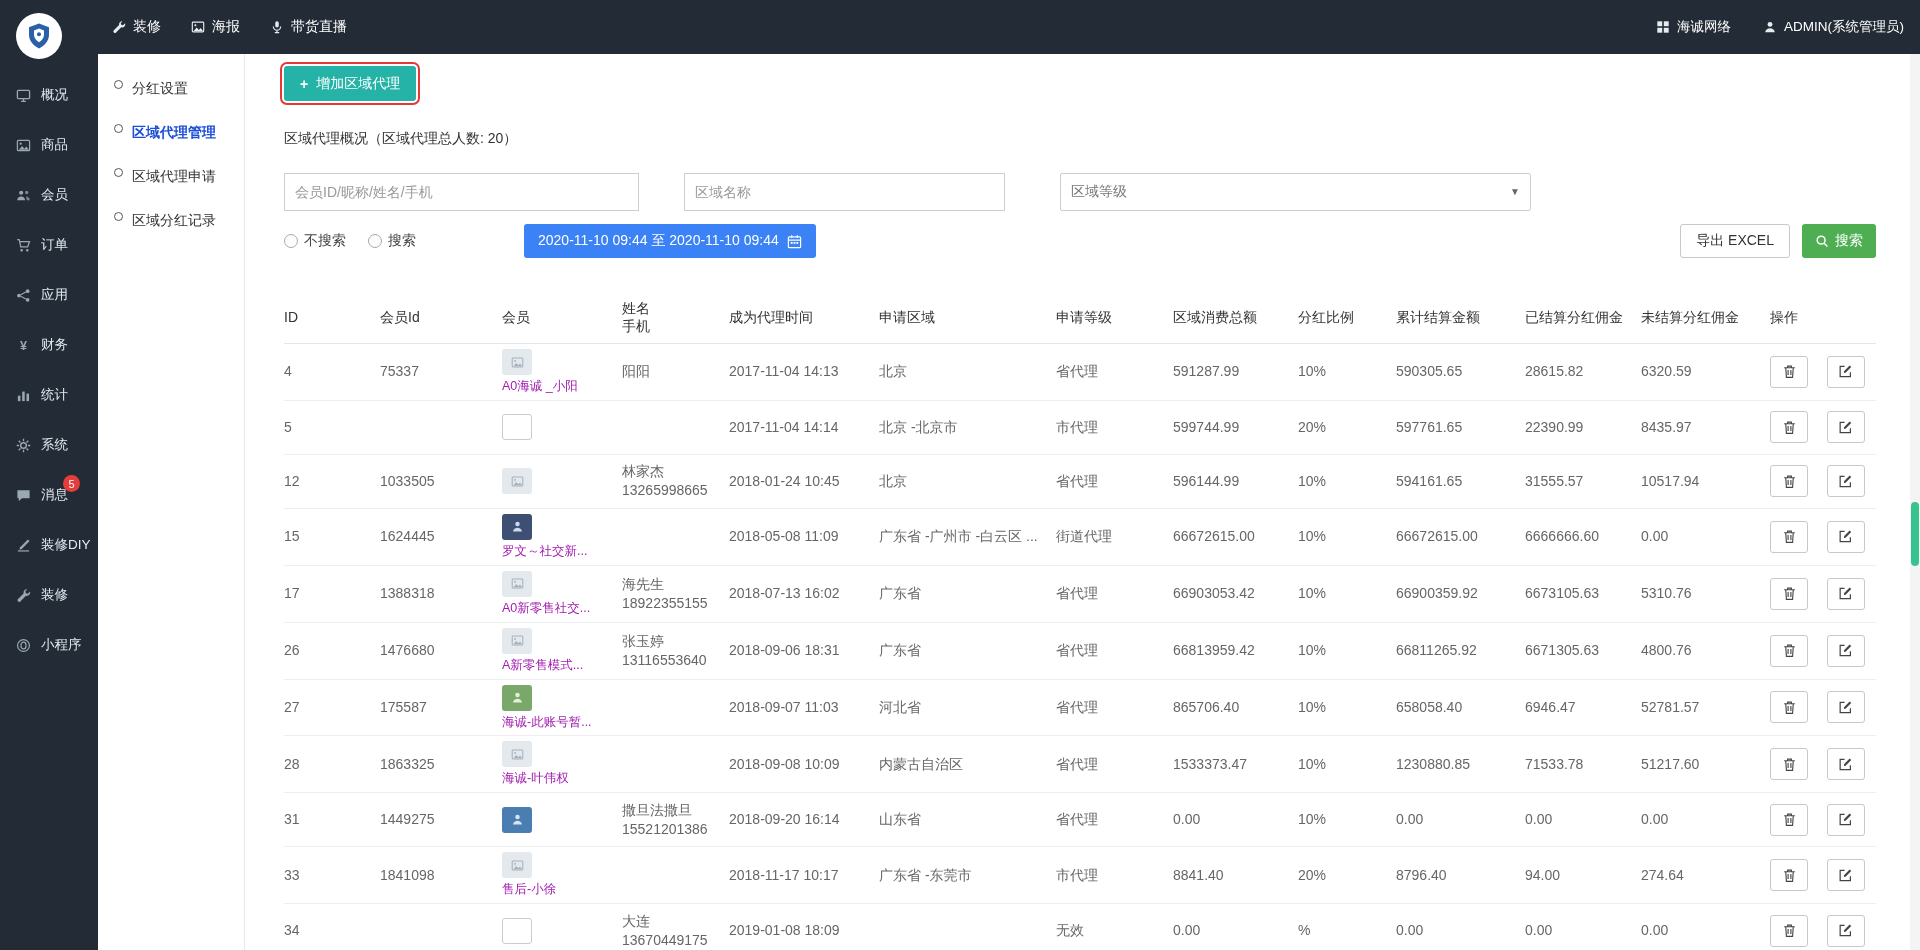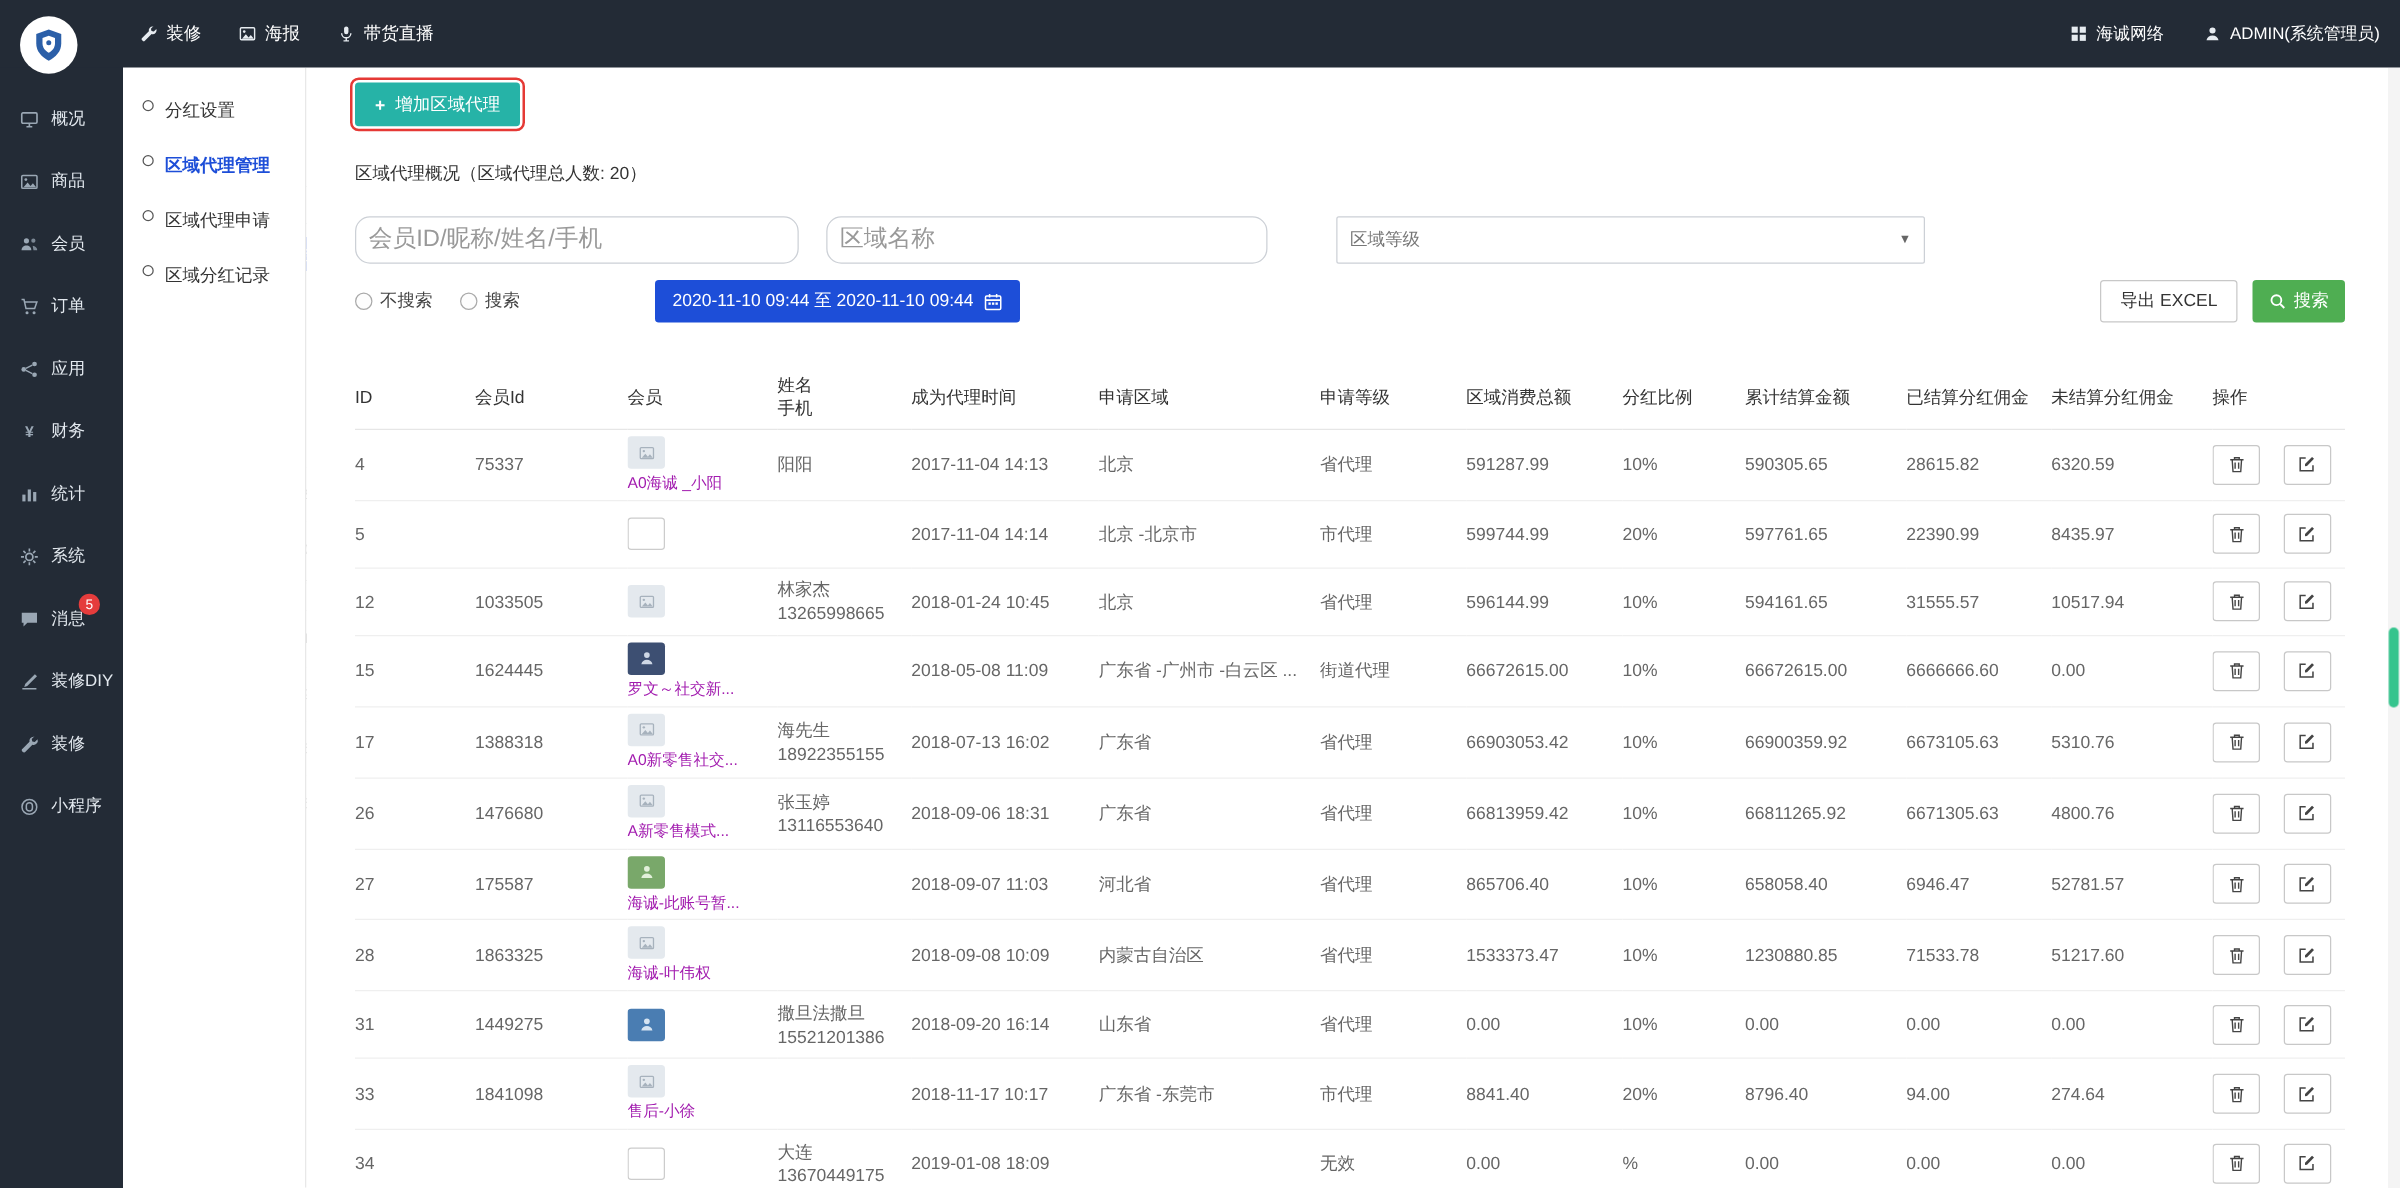--- a/index.html
+++ b/index.html
@@ -40,33 +40,33 @@
   
   .content{position:fixed;left:245px;top:54px;right:10px;bottom:0;background:#fff;
     padding:8px 0 0 39px;overflow:hidden}
   .btn-add{margin-top:4px;height:35px;padding:0 16px;background:#26b3a7;color:#fff;border:none;
     border-radius:3px;font-size:14px;display:inline-flex;align-items:center;gap:8px;cursor:pointer;
     outline:2px solid #e53935;outline-offset:2px}
   .btn-add .icon{font-size:14px;font-weight:bold}
   .summary{margin-top:29px;font-size:14px;color:#333}
 
   .filter-row1{margin-top:25px;display:flex;align-items:center}
-  .input{height:38px;border:1px solid #ccd0d6;border-radius:12px;font-size:19px;padding:0 10px;color:#333;outline:none}
+  .input{height:38px;border:1px solid #ccd0d6;border-radius:0;font-size:14px;padding:0 10px;color:#333;outline:none}
   .input::placeholder{color:#999}
   .input.member{width:355px}
-  .input.region{width:353px;margin-left:22px}
+  .input.region{width:321px;margin-left:45px}
   .select{width:471px;margin-left:55px;height:38px;border:1px solid #ccd0d6;border-radius:2px;
     display:flex;align-items:center;justify-content:space-between;padding:0 10px;font-size:14px;
     color:#777;cursor:pointer;background:#fff}
   .select .icon{color:#666;font-size:10px}
 
   .filter-row2{margin-top:13px;display:flex;align-items:center;width:1592px}
   .radio{display:flex;align-items:center;gap:6px;font-size:14px;color:#444;cursor:pointer;margin-right:22px}
   .radio .circle{width:14px;height:14px;border:1px solid #aaa;border-radius:50%;background:#fdfdfd;flex:none}
-  .btn-date{margin-left:86px;height:34px;padding:0 14px;background:#1d4ed8;color:#fff;border:none;
+  .btn-date{margin-left:86px;height:34px;padding:0 14px;background:#3b82f6;color:#fff;border:none;
     border-radius:3px;font-size:14px;display:flex;align-items:center;gap:8px;cursor:pointer}
   .btn-date .icon{font-size:15px}
   .btn-export{margin-left:auto;height:34px;padding:0 15px;background:#fff;border:1px solid #c8c8c8;
     border-radius:3px;font-size:14px;color:#333;cursor:pointer}
   .btn-search{margin-left:12px;height:34px;padding:0 13px;background:#4fae52;color:#fff;border:none;
     border-radius:3px;font-size:14px;display:flex;align-items:center;gap:6px;cursor:pointer}
   .btn-search .icon{font-size:14px}
 
   
   .agents-table{margin-top:34px;border-collapse:collapse;table-layout:fixed;width:1592px;

